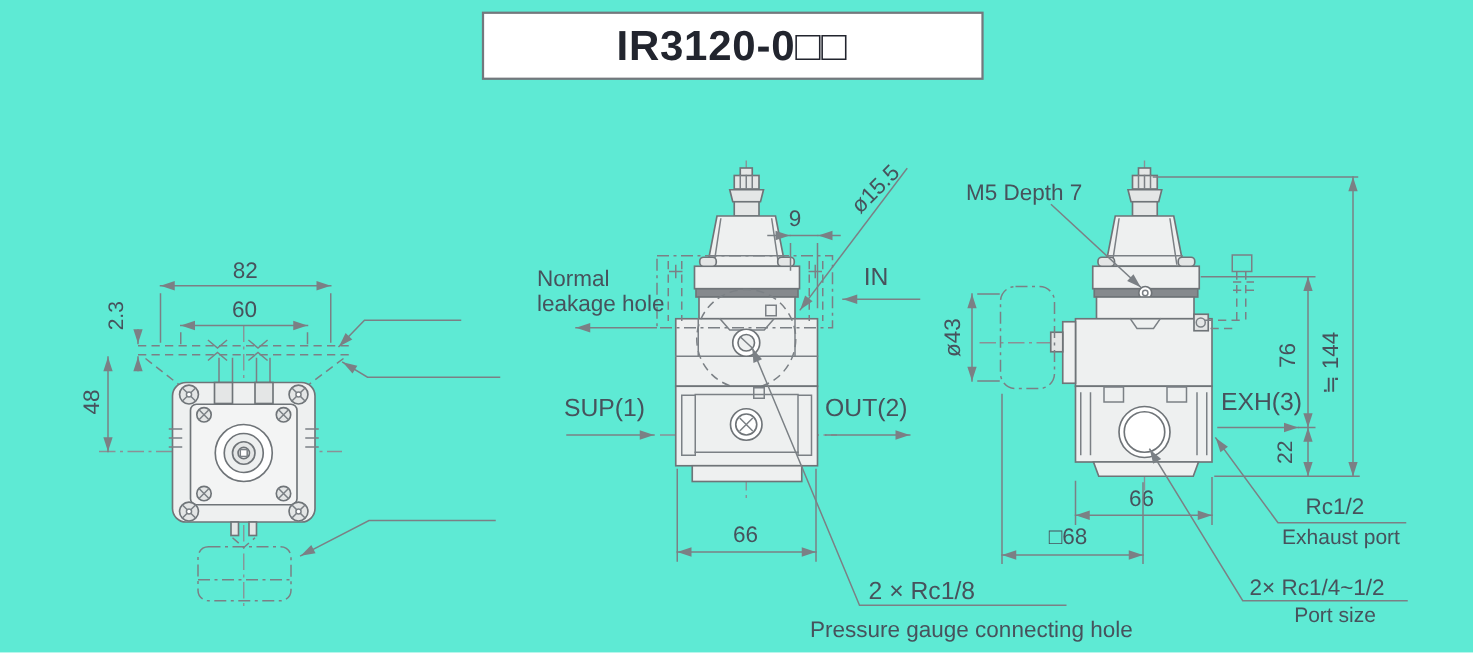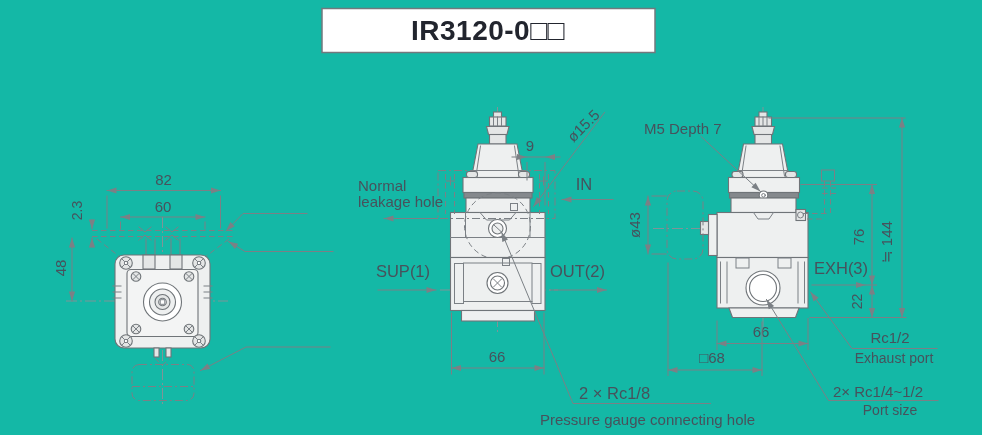--- a/index.html
+++ b/index.html
@@ -1,16 +1,16 @@
 <!DOCTYPE html>
 <html><head>
 <meta charset="utf-8">
 <style>
   html,body{margin:0;padding:0;background:#ffffff;}
-  #stage{position:relative;width:982px;height:435px;background:#14b8a6;overflow:hidden;
+  #stage{position:relative;width:982px;height:435px;background:#5eead4;overflow:hidden;
          font-family:"Liberation Sans","DejaVu Sans",sans-serif;}
   svg{position:absolute;left:0;top:0;}
   
   .s  {stroke:#6f7478;stroke-width:1.1;fill:none;stroke-linecap:square;}
   .d  {stroke:#7b8085;stroke-width:1;fill:none;stroke-linecap:square;}
   .cl {stroke:#8b9095;stroke-width:0.9;fill:none;stroke-dasharray:11 3 2 3;}
   .ph {stroke:#7b8085;stroke-width:1;fill:none;stroke-dasharray:8 3 2 3;}
   .ds {stroke:#7b8085;stroke-width:1;fill:none;stroke-dasharray:5.5 3.5;}
   
   .f  {fill:#eef0f0;}

